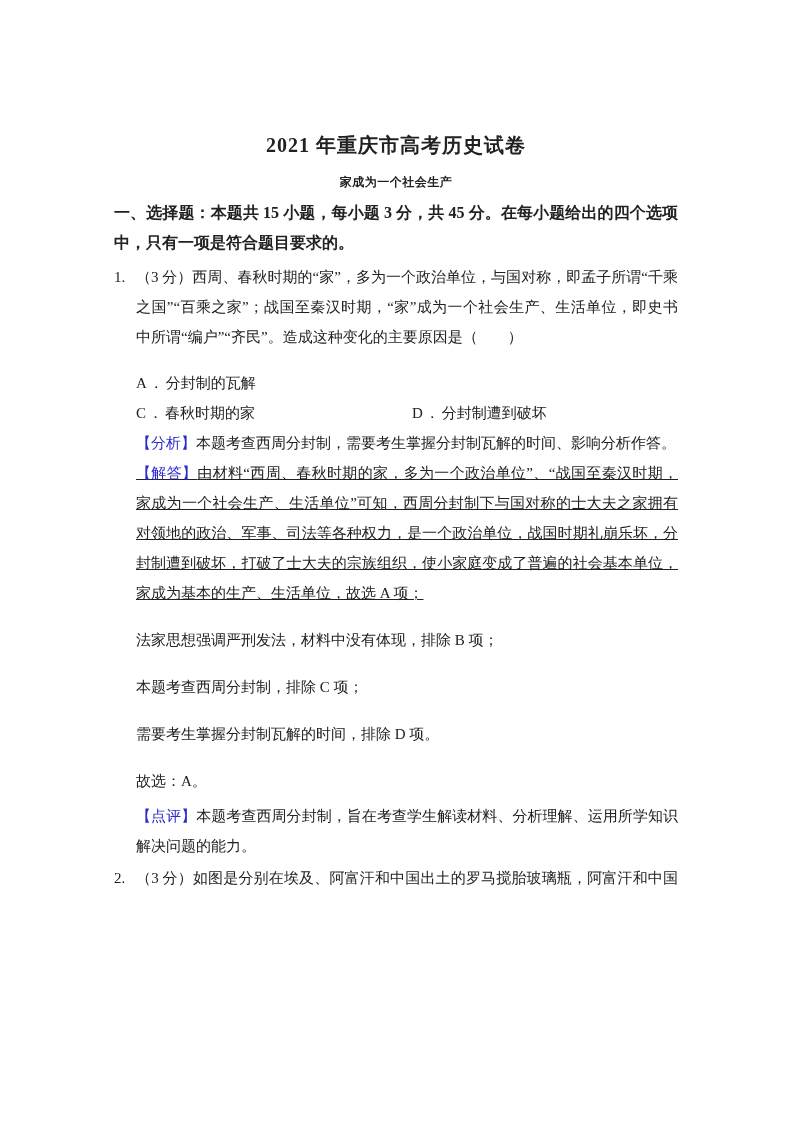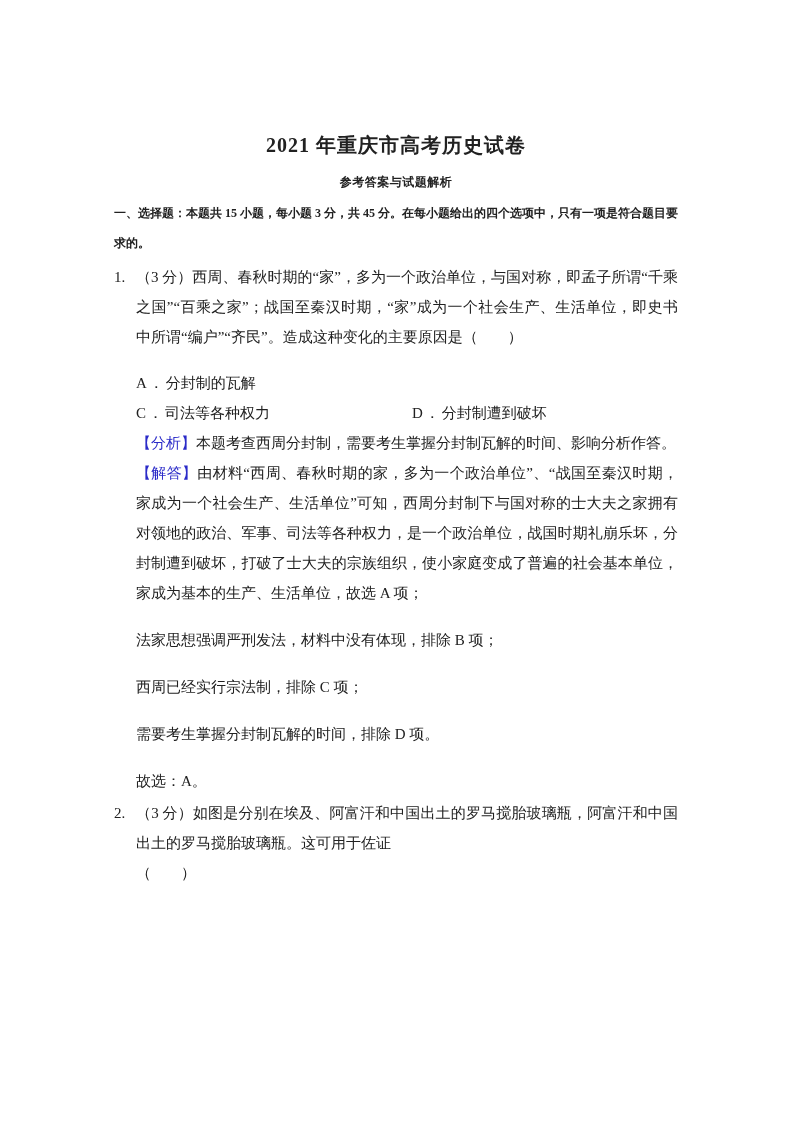--- a/index.html
+++ b/index.html
@@ -30,38 +30,38 @@
     margin-top: 16px;
     text-align: center;
     font-size: 12px;
     font-weight: bold;
     line-height: 16px;
     letter-spacing: 0.5px;
   }
   .section-header {
     margin-top: 8px;
     font-weight: bold;
-    font-size: 12px;
+    font-size: 16px;
     line-height: 30px;
     text-align: justify;
   }
 
   .question { display: flex; margin-top: 4px; }
   .q-num { width: 22px; flex-shrink: 0; line-height: 30px; }
   .q-body { flex: 1; min-width: 0; }
   .q-stem { line-height: 30px; text-align: justify; }
 
   .options { margin-top: 16px; }
   .opt-row { display: flex; line-height: 30px; }
   .opt-row .opt:first-child { width: 276px; flex-shrink: 0; }
   .opt-label { letter-spacing: 2px; }
 
   .block { line-height: 30px; text-align: justify; }
   .block.analysis { }
-  .block.answer { margin-bottom: 16px; }
+  .block.answer { margin-bottom: 16px; text-decoration: underline; }
   .block.comment { margin-top: 5px; }
   .para { line-height: 30px; text-align: justify; margin-top: 17px; }
   .tag { color: var(--accent, #2b2bc8); }
 
   .q-bracket { line-height: 30px; }
 
   .footer {
     position: absolute;
     left: 0; right: 0; top: 1031px;
     text-align: center;
@@ -72,47 +72,48 @@
   }
   .footer .sep { margin: 0 10px; }
 </style>
 </head>
 <body style="color: rgb(33, 33, 33); background: rgb(255, 255, 255);">
 
 <div class="page">
   <div class="content">
 
     <h1 class="doc-title">2021 年重庆市高考历史试卷</h1>
-    <div class="doc-subtitle">参考答案与试题解析</div>
+    <div class="doc-subtitle">家成为一个社会生产</div>
 
     <div class="section-header">一、选择题：本题共 15 小题，每小题 3 分，共 45 分。在每小题给出的四个选项中，只有一项是符合题目要求的。</div>
 
     <div class="question">
       <span class="q-num">1.</span>
       <div class="q-body">
         <div class="q-stem"><span>（3 分）</span><span>西周、春秋时期的“家”，多为一个政治单位，与国对称，即孟子所谓“千乘之国”“百乘之家”；战国至秦汉时期，“家”成为一个社会生产、生活单位，即史书中所谓“编户”“齐民”。造成这种变化的主要原因是（　　）</span></div>
 
         <div class="options">
           <div class="opt-row">
             <div class="opt"><span class="opt-label">A．</span><span>分封制的瓦解</span></div>
           </div>
           <div class="opt-row">
-            <div class="opt"><span class="opt-label">C．</span><span>司法等各种权力</span></div>
+            <div class="opt"><span class="opt-label">C．</span><span>春秋时期的家</span></div>
             <div class="opt"><span class="opt-label">D．</span><span>分封制遭到破坏</span></div>
           </div>
         </div>
 
         <div class="block analysis"><span class="tag">【分析】</span><span>本题考查西周分封制，需要考生掌握分封制瓦解的时间、影响分析作答。</span></div>
 
         <div class="block answer"><span class="tag">【解答】</span><span>由材料“西周、春秋时期的家，多为一个政治单位”、“战国至秦汉时期，家成为一个社会生产、生活单位”可知，西周分封制下与国对称的士大夫之家拥有对领地的政治、军事、司法等各种权力，是一个政治单位，战国时期礼崩乐坏，分封制遭到破坏，打破了士大夫的宗族组织，使小家庭变成了普遍的社会基本单位，家成为基本的生产、生活单位，故选 A 项；</span></div>
         <div class="para">法家思想强调严刑发法，材料中没有体现，排除 B 项；</div>
-        <div class="para">西周已经实行宗法制，排除 C 项；</div>
+        <div class="para">本题考查西周分封制，排除 C 项；</div>
         <div class="para">需要考生掌握分封制瓦解的时间，排除 D 项。</div>
         <div class="para">故选：A。</div>
 
+        <div class="block comment"><span class="tag">【点评】</span><span>本题考查西周分封制，旨在考查学生解读材料、分析理解、运用所学知识解决问题的能力。</span></div>
       </div>
     </div>
 
     <div class="question q2" style="margin-top:2px;">
       <span class="q-num">2.</span>
       <div class="q-body">
         <div class="q-stem"><span>（3 分）</span><span>如图是分别在埃及、阿富汗和中国出土的罗马搅胎玻璃瓶，阿富汗和中国出土的罗马搅胎玻璃瓶。这可用于佐证</span></div>
         <div class="q-bracket">（　　）</div>
       </div>
     </div>

